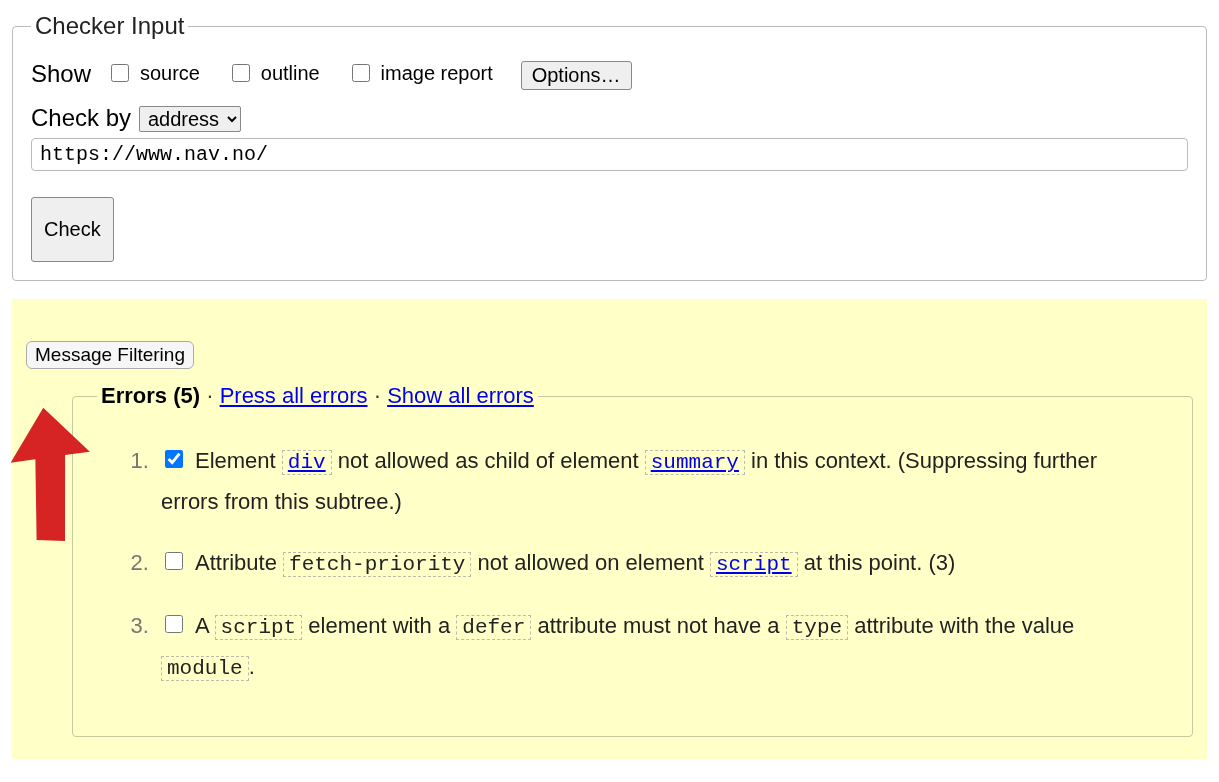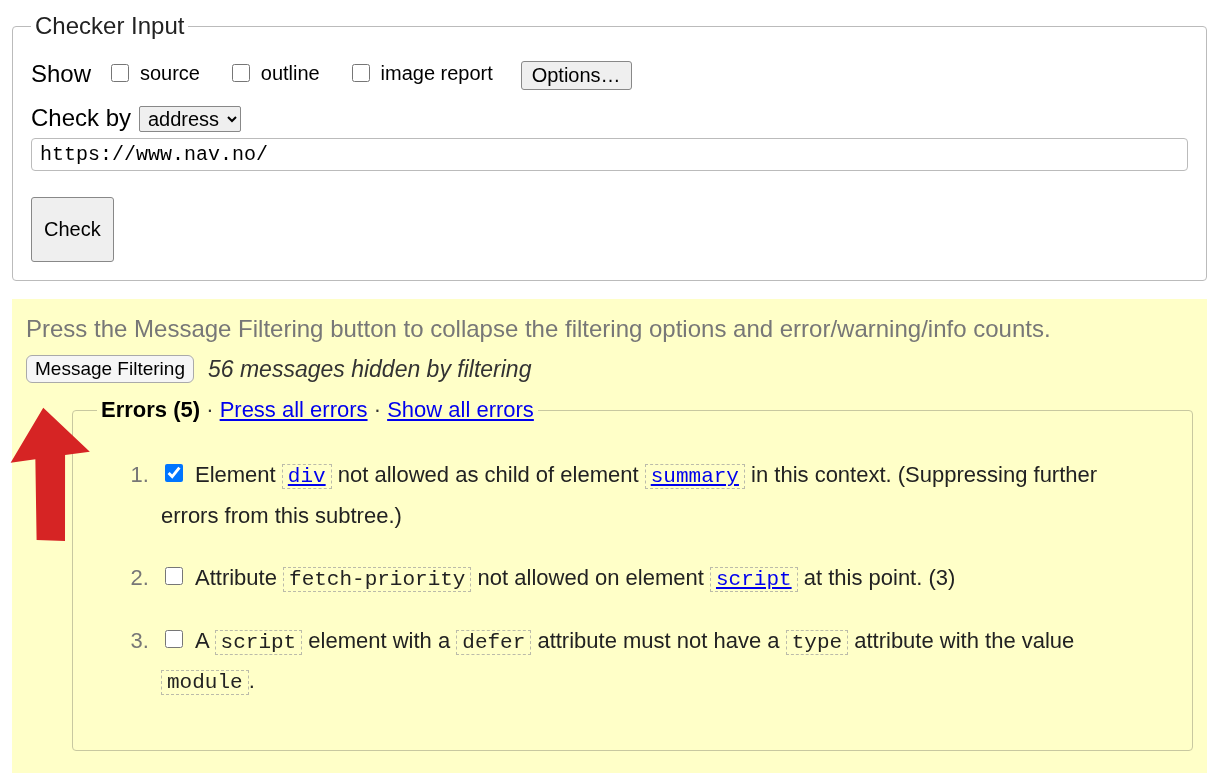--- a/index.html
+++ b/index.html
@@ -76,22 +76,22 @@
   }
   .hint {
     color: #777;
     font-size: 24px;
     line-height: 1.35;
     margin-bottom: 10px;
   }
   .mf-row {
     display: flex;
     align-items: center;
-    gap: 14px;
     margin-bottom: 14px;
+    margin-top: 28px;
   }
   .mf-btn {
     font-size: 19px;
     padding: 2px 8px;
     background: #f6f6f6;
     border: 1px solid #aaa;
     border-radius: 6px;
   }
   .hidden-count {
     font-style: italic;
@@ -174,25 +174,23 @@
     <select class="address">
       <option>address</option>
     </select>
     <input class="url" type="text" value="https://www.nav.no/" style="">
   </div>
 
   <button class="check-btn">Check</button>
 </fieldset>
 
 <div class="filter-panel">
-  <div class="hint">Press the Message Filtering button to collapse the filtering options and error/warning/info counts.</div>
 
   <div class="mf-row">
     <button class="mf-btn">Message Filtering</button>
-    <span class="hidden-count">56 messages hidden by filtering</span>
   </div>
 
   <svg class="arrow" viewBox="0 0 90 140">
     <path d="M45 0 L85 50 L60 50 L48 135 L20 130 L30 50 L5 50 Z" fill="#d62424" transform="rotate(-8 45 70)"></path>
   </svg>
 
   <fieldset class="errors">
     <legend class="errors-legend">
       <span class="title">Errors (5)</span>
       <span class="sep"> · </span>

